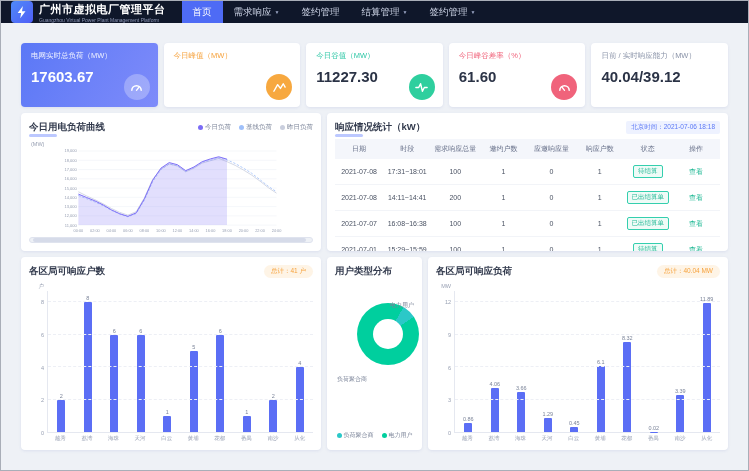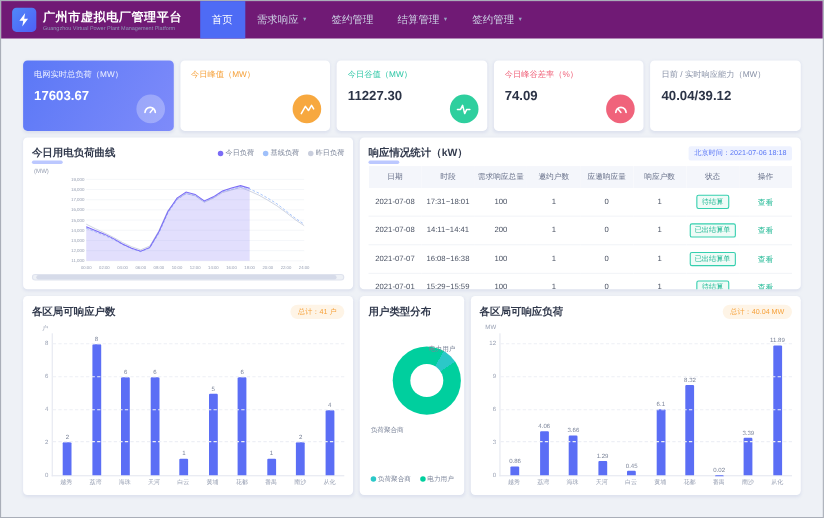--- a/index.html
+++ b/index.html
@@ -1,34 +1,34 @@
 <!DOCTYPE html>
 <html><head>
 <meta charset="utf-8">
 <style>
 *{box-sizing:border-box;margin:0;padding:0}
 html,body{width:749px;height:471px;overflow:hidden}
 body{font-family:"Liberation Sans","DejaVu Sans",sans-serif;background:#fff}
 .screen{width:749px;height:471px;border:1px solid #a9aeb8;background:#eef1f6;display:flex;flex-direction:column;overflow:hidden}
-header{height:34px;background:#701a75;display:flex;align-items:center;padding:0 10px;flex:0 0 auto}
+header{height:22px;background:#0f172a;display:flex;align-items:center;padding:0 10px;flex:0 0 auto}
 .brand{display:flex;align-items:center;gap:6px;margin-right:16px}
 .logo{width:22px;height:22px;border-radius:4px;background:linear-gradient(135deg,#4f8af8,#4f5ef7);display:flex;align-items:center;justify-content:center}
 .title{color:#fff;font-size:11px;font-weight:bold;letter-spacing:.5px;white-space:nowrap}
 .subtitle{color:#8d97b5;font-size:5px;white-space:nowrap}
 .nav{display:flex;height:100%;align-items:stretch}
 .nav-item{display:flex;align-items:center;gap:3px;padding:0 11px;color:#cdd4e6;font-size:9.5px;cursor:pointer;white-space:nowrap}
 .nav-item.active{background:#4e6bf5;color:#fff}
 .caret{font-size:5px;color:#9aa5c4}
 main{flex:1;padding:20px;display:flex;flex-direction:column;gap:6px;min-height:0}
 .kpi-row{display:flex;gap:6px;height:64px;flex:0 0 auto}
 .kpi{flex:1;background:#fff;border-radius:4px;padding:8px 10px;position:relative;box-shadow:0 1px 3px rgba(60,80,170,.10);overflow:hidden}
 .kpi.primary{background:linear-gradient(120deg,#5b78f6,#7e8bfa)}
 .kpi-label{font-size:7.5px;color:#8a93a8;margin-bottom:7px;white-space:nowrap}
 .kpi.primary .kpi-label{color:#eef1ff}
-.kpi-value{font-size:12px;font-weight:bold;color:#2b3346;white-space:nowrap}
+.kpi-value{font-size:15px;font-weight:bold;color:#2b3346;white-space:nowrap}
 .kpi.primary .kpi-value{color:#fff}
 .kpi-icon{position:absolute;right:8px;bottom:7px;width:26px;height:26px;border-radius:50%;display:flex;align-items:center;justify-content:center}
 .kpi-icon svg{width:15px;height:15px}
 .panel{background:#fff;border-radius:4px;box-shadow:0 1px 3px rgba(60,80,170,.10);padding:8px;min-width:0}
 .mid-row{display:flex;gap:6px;height:138px;flex:0 0 auto}
 .load-panel{width:300px;flex:0 0 auto;display:flex;flex-direction:column}
 .table-panel{flex:1;overflow:hidden}
 .panel-head{display:flex;justify-content:space-between;align-items:center;margin-bottom:5px}
 .panel-title{font-size:9.5px;font-weight:bold;color:#323a4d;position:relative;white-space:nowrap}
 .panel-title.accent::after{content:"";position:absolute;left:0;bottom:-3px;width:28px;height:3px;background:#bcc8ff;border-radius:2px}
@@ -133,21 +133,21 @@
           <div class="kpi-label" style="color:#2ec7a6">今日谷值（MW）</div>
           <div class="kpi-value">11227.30</div>
           <div class="kpi-icon" style="background:#2ecf9e">
             <svg viewBox="0 0 16 16">
               <polyline points="2,8 5,8 7,4 9,12 11,8 14,8" fill="none" stroke="#fff" stroke-width="1.5" stroke-linejoin="round" stroke-linecap="round"></polyline>
             </svg>
           </div>
         </div>
         <div class="kpi">
           <div class="kpi-label" style="color:#f0637b">今日峰谷差率（%）</div>
-          <div class="kpi-value">74.09</div>
+          <div class="kpi-value">61.60</div>
           <div class="kpi-icon" style="background:#f0637b">
             <svg viewBox="0 0 16 16">
               <path d="M3 11a5 5 0 0 1 10 0" fill="none" stroke="#fff" stroke-width="1.6" stroke-linecap="round"></path>
               <line x1="8" y1="11" x2="5.2" y2="7.5" stroke="#fff" stroke-width="1.4" stroke-linecap="round"></line>
             </svg>
           </div>
         </div>
         <div class="kpi">
           <div class="kpi-label" style="color:#8a93a8">日前 / 实时响应能力（MW）</div>
           <div class="kpi-value">40.04/39.12</div>

